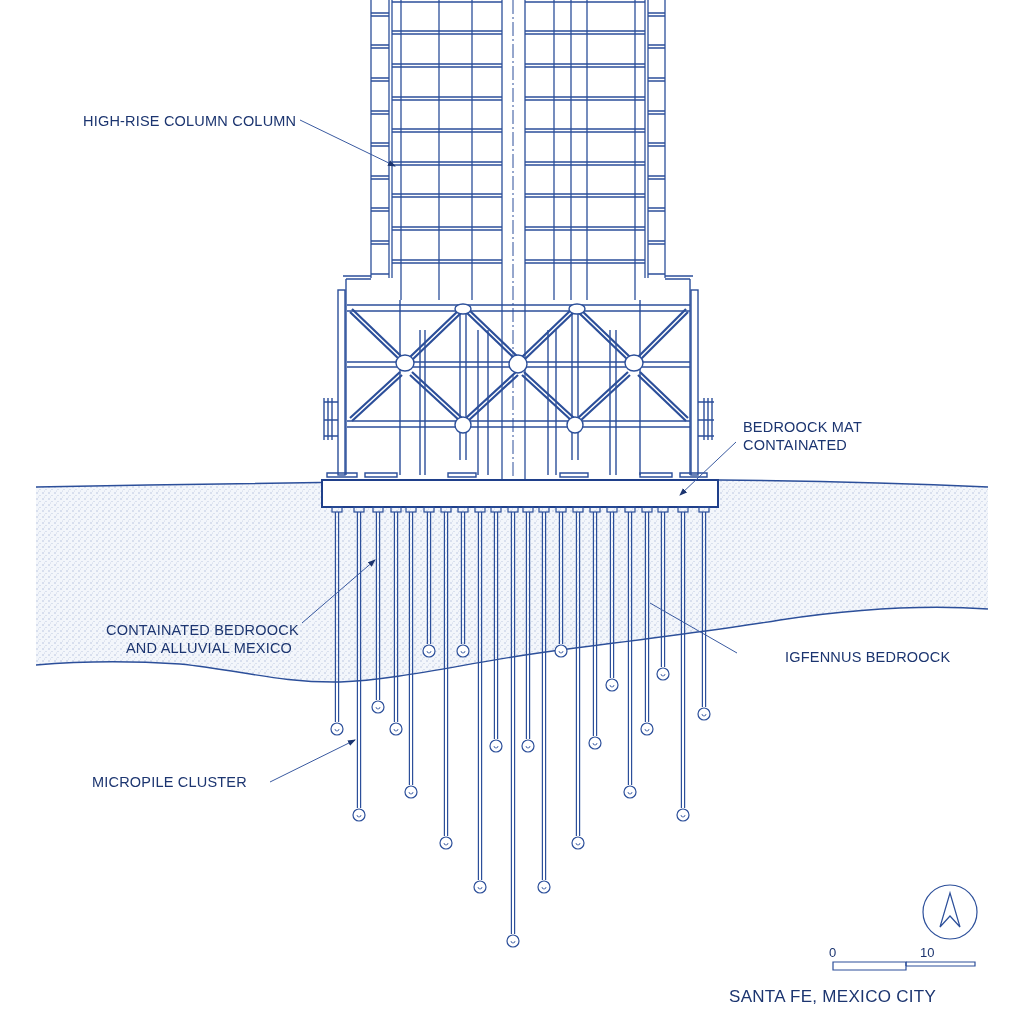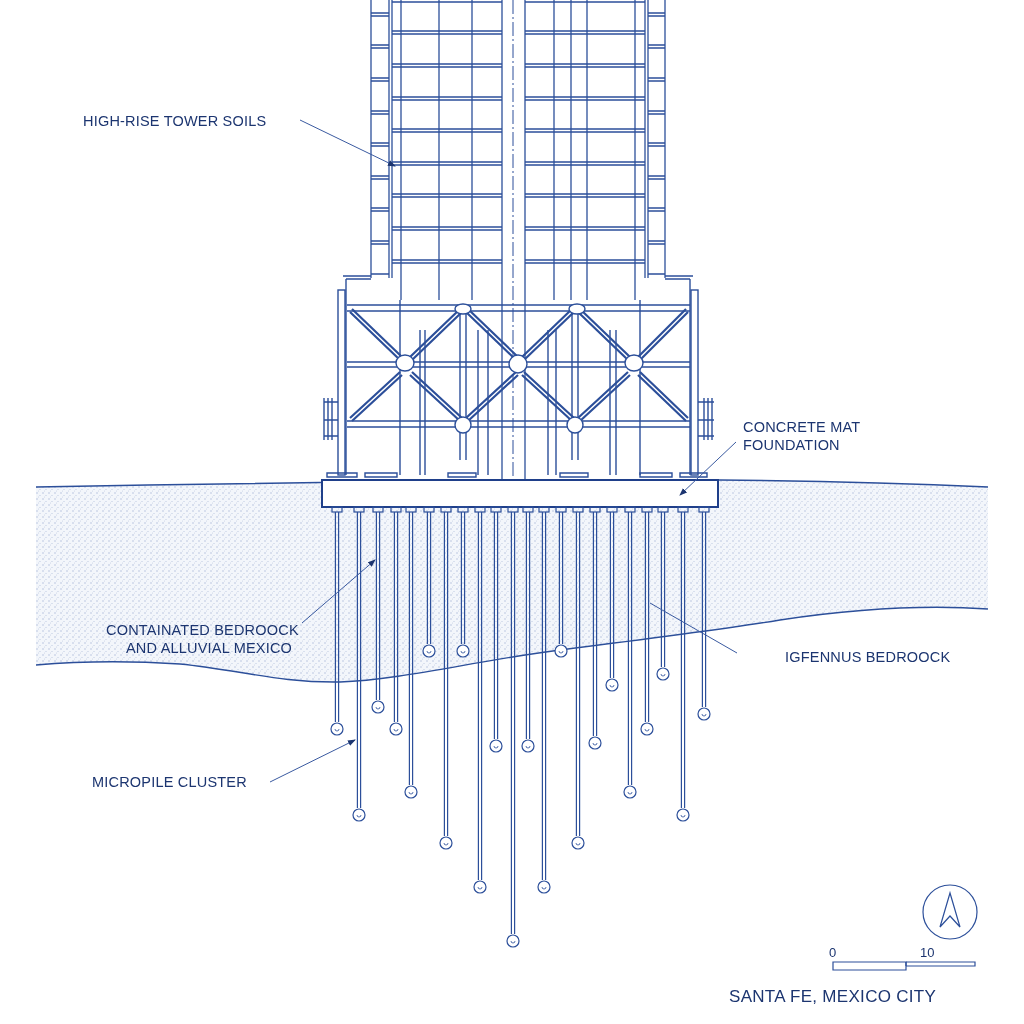--- a/index.html
+++ b/index.html
@@ -291,22 +291,22 @@
     <circle cx="950" cy="912" r="27"></circle>
     <path d="M950,893 L940,927 L950,916 L960,927 Z"></path>
   </g>
 
   <g stroke="#2c4f9a" fill="none" stroke-width="1.2">
     <path d="M833,962 V970 H906 V962 Z"></path>
     <path d="M906,962 V966 M906,962 H975 V966 H906"></path>
   </g>
 </svg>
 
-<div class="lbl" style="left:83px; top:112px;">HIGH-RISE TOWER SOILS</div>
-<div class="lbl" style="left:743px; top:418px;">CONCRETE MAT</div>
-<div class="lbl" style="left:743px; top:436px;">FOUNDATION</div>
+<div class="lbl" style="left:83px; top:112px;">HIGH-RISE COLUMN COLUMN</div>
+<div class="lbl" style="left:743px; top:418px;">BEDROOCK MAT</div>
+<div class="lbl" style="left:743px; top:436px;">CONTAINATED</div>
 <div class="lbl" style="left:106px; top:621px;">CONTAINATED BEDROOCK</div>
 <div class="lbl" style="left:126px; top:639px;">AND ALLUVIAL MEXICO</div>
 <div class="lbl" style="left:745px; top:648px;margin-left:40px;">IGFENNUS BEDROOCK</div>
 <div class="lbl" style="left:92px; top:773px;">MICROPILE CLUSTER</div>
 <div class="tick" style="left:829px; top:945px;">0</div>
 <div class="tick" style="left:920px; top:945px;">10</div>
 <div class="title" style="left:729px; top:987px;">SANTA FE, MEXICO CITY</div>
 
 </body></html>

